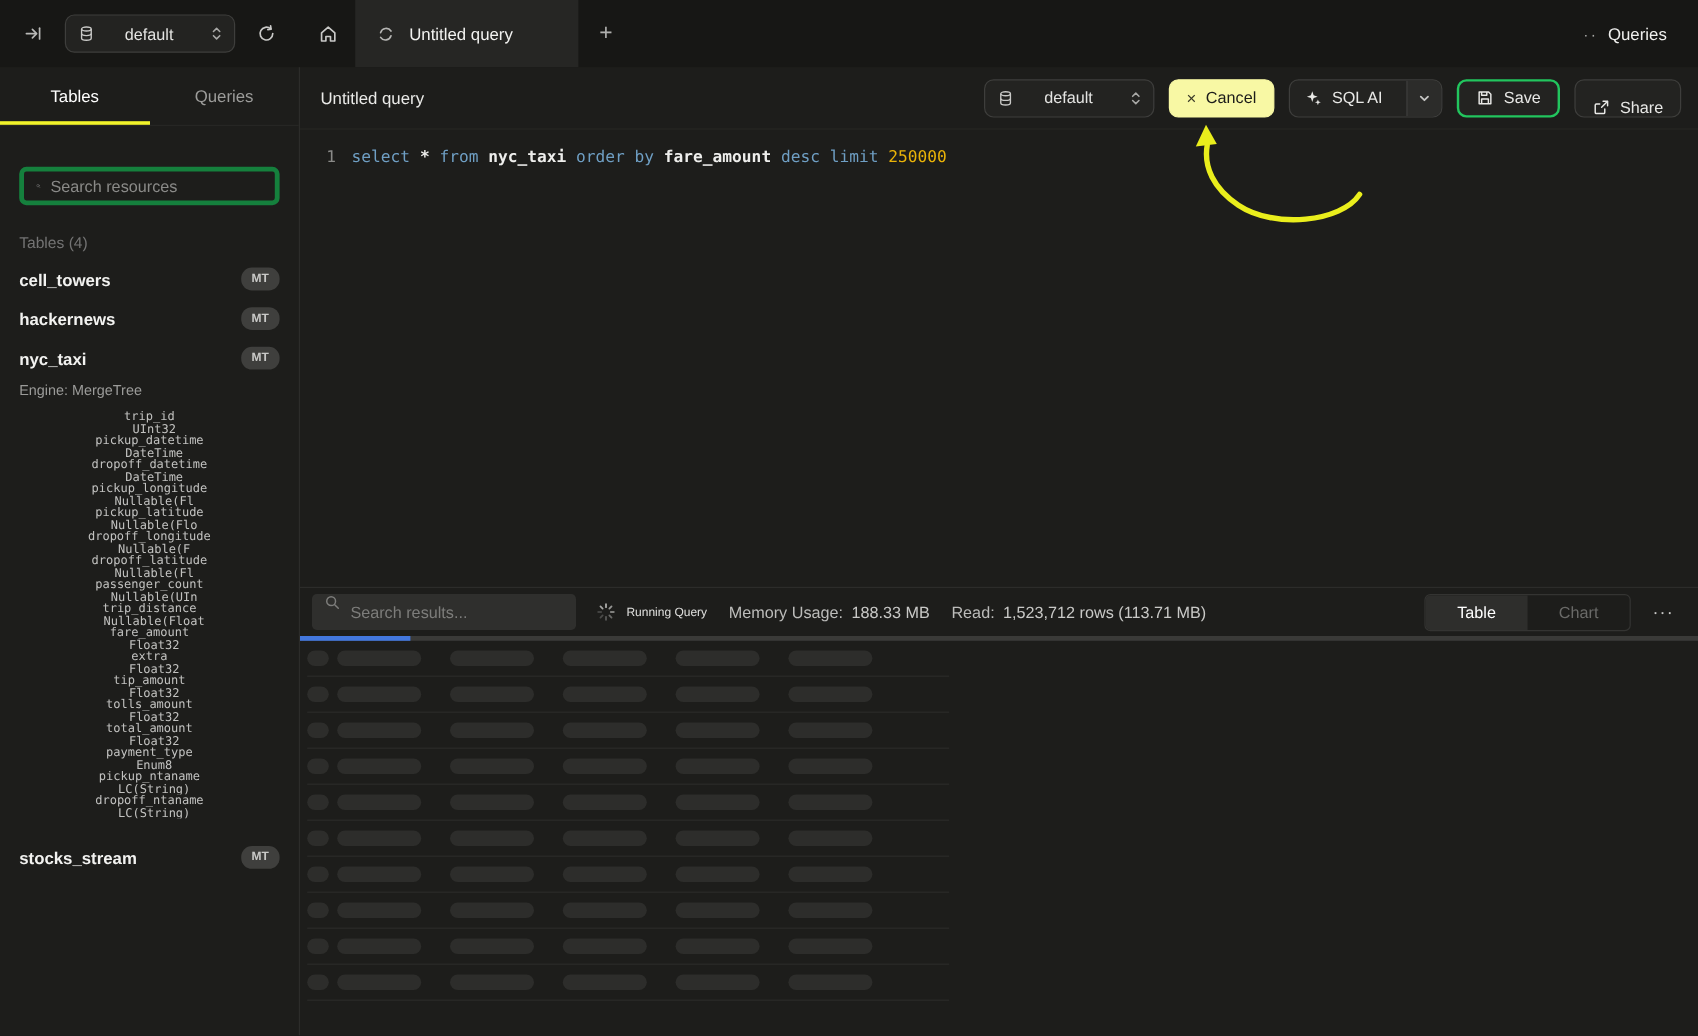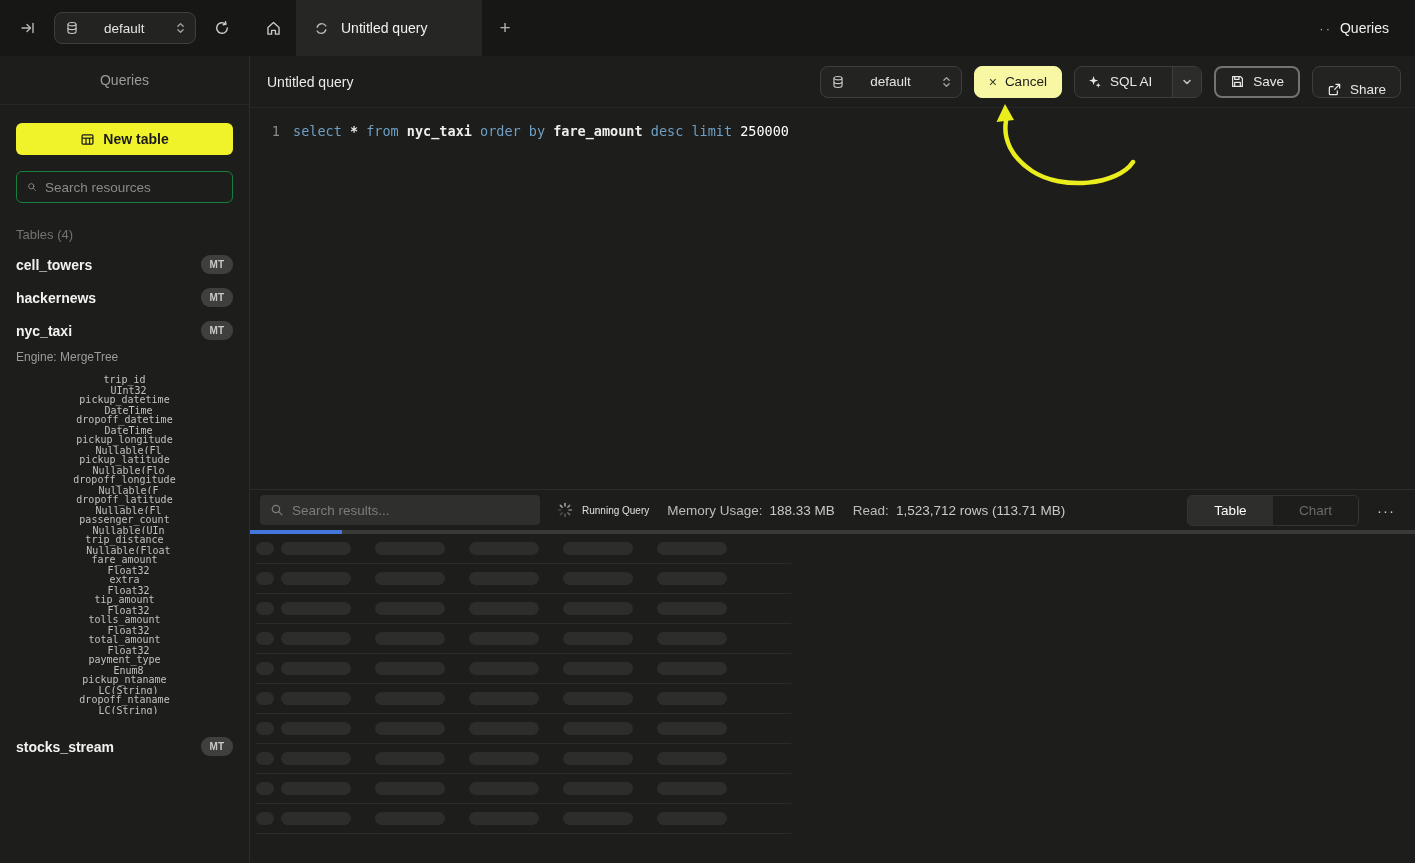--- a/index.html
+++ b/index.html
@@ -37,21 +37,21 @@
   .side-tabs { height:49px; display:flex; flex:0 0 49px; border-bottom:1px solid #262624; }
   .side-tab { flex:1; display:flex; align-items:center; justify-content:center; font-size:14px;
     color:#9c9c9a; background:none; border:none; cursor:pointer; position:relative; }
   .side-tab.active { color:#ffffff; }
   .side-tab.active::after { content:""; position:absolute; left:0; right:0; bottom:0;
     height:3px; background:#f1f32a; }
   .side-scroll { padding:18px 16px 0 16px; overflow:hidden; }
   .new-table-btn { width:100%; height:32px; background:#f1f32a; color:#1a1a18; border:none;
     border-radius:6px; font-size:14px; font-weight:600; display:flex; align-items:center;
     justify-content:center; gap:8px; cursor:pointer; }
-  .search-box { margin-top:16px; height:32px; border:1px solid #15803d; border-radius:6px;
+  .search-box { margin-top:16px; height:32px; border:4px solid #15803d; border-radius:6px;
     display:flex; align-items:center; gap:8px; padding:0 10px; color:#8a8a88; }
   .search-box input { flex:1; background:transparent; border:none; outline:none; color:#d5d5d3;
     font-size:13.5px; }
   .search-box input::placeholder { color:#8a8a88; }
   .section-label { margin-top:24px; font-size:13px; color:#737373; }
   .tables-list { margin-top:6px; }
   .tbl-row { height:33px; display:flex; align-items:center; justify-content:space-between;
     cursor:pointer; }
   .tbl-name { font-size:14px; font-weight:600; color:#f2f2f0; }
   .mt-badge { background:#3f3f3d; color:#c9c9c7; font-size:10px; font-weight:700;
@@ -72,42 +72,42 @@
   .tb-group { display:flex; align-items:center; gap:12px; }
   .btn { height:32px; display:flex; align-items:center; gap:8px; padding:0 14px;
     border-radius:8px; font-size:13.5px; cursor:pointer; background:#232321;
     border:1px solid #3e3e3c; color:#e8e8e6; }
   .btn-cancel { background:#f8f8a4; border:1px solid #f8f8a4; color:#1c1c1a; font-weight:500; }
   .btn-cancel .x { font-size:14px; color:#3a3a28; }
   .btn-sqlai { padding:0; overflow:hidden; }
   .sqlai-main { display:flex; align-items:center; gap:8px; padding:0 12px; height:100%; }
   .sqlai-caret { height:100%; display:flex; align-items:center; padding:0 9px;
     border-left:1px solid #3e3e3c; background:#2c2c2a; color:#c5c5c3; }
-  .btn-save { border:2px solid #737373; font-weight:500; }
+  .btn-save { border:2px solid #22c55e; font-weight:500; }
   .btn-share { font-weight:500;align-items:flex-end; }
 
   
   .editor { flex:1; padding-top:13px; cursor:text; }
   .code-line { display:flex; font-family:"DejaVu Sans Mono", monospace; font-size:13.5px;
     line-height:20px; }
   .gutter { width:30px; text-align:right; color:#8a8a88; flex:0 0 30px; }
   .code { margin-left:13px; white-space:pre; }
   .tok-keyword { color:#6f9fc4; }
   .tok-identifier { color:#eeeeec; font-weight:700; }
   .tok-star { color:#eeeeec; font-weight:700; }
-  .tok-number { color:#ffffff; }
+  .tok-number { color:#eab308; }
   .tok-plain { color:#d8d8d6; }
 
   
   .results { height:374px; flex:0 0 374px; display:flex; flex-direction:column;
     border-top:1px solid #2c2c2a; }
   .results-header { height:40px; flex:0 0 40px; display:flex; align-items:center;
     padding:0 14px 0 10px; gap:0; }
-  .results-search { width:280px; height:30px; background:#2f2f2d; border-radius:4px;
-    display:flex; align-items:center; gap:8px; padding:0 10px; color:#7d7d7b; }
+  .results-search { width:220px; height:30px; background:#2f2f2d; border-radius:4px;
+    display:flex; gap:8px; padding:0 10px; color:#7d7d7b; }
   .results-search input { flex:1; background:transparent; border:none; outline:none;
     color:#d5d5d3; font-size:13.5px; min-width:0; }
   .results-search input::placeholder { color:#7d7d7b; }
   .status-group { display:flex; align-items:center; gap:9px; margin-left:17px; }
   .status-text { font-size:10px; color:#e0e0de; }
   .stat { display:flex; align-items:center; gap:7px; margin-left:18px; font-size:13.5px; }
   .stat-label { color:#bcbcba; }
   .stat-value { color:#c9c9c7; }
   .view-toggle { display:flex; border:1px solid #343432; border-radius:5px; overflow:hidden;
     height:31px; }
@@ -186,32 +186,24 @@
         <span class="dots-icon">··</span>
         <span>Queries</span>
       </button>
     </div>
   </div>
 
   <div class="body">
 
     <div class="sidebar">
       <div class="side-tabs">
+        <button class="side-tab active">Tables</button>
         <button class="side-tab">Queries</button>
       </div>
       <div class="side-scroll">
-        <button class="new-table-btn">
-          <svg class="ic" width="15" height="15" viewBox="0 0 16 16" fill="none" stroke="#1a1a18" stroke-width="1.3">
-              <rect x="2.2" y="3" width="11.6" height="10" rx="1.2"></rect>
-              <line x1="2.2" y1="6.6" x2="13.8" y2="6.6"></line>
-              <line x1="6.4" y1="6.6" x2="6.4" y2="13"></line>
-              <line x1="10.2" y1="6.6" x2="10.2" y2="13"></line>
-            </svg>
-          <span>New table</span>
-        </button>
         <div class="search-box">
           <svg class="ic" width="14" height="14" viewBox="0 0 16 16" fill="none" stroke="#8a8a88" stroke-width="1.4" stroke-linecap="round">
               <circle cx="6.8" cy="6.8" r="4.2"></circle>
               <line x1="10.2" y1="10.2" x2="13.6" y2="13.6"></line>
             </svg>
           <input placeholder="Search resources" style="">
         </div>
         <div class="section-label">Tables (4)</div>
         <div class="tables-list">
             <div class="tbl-row">

